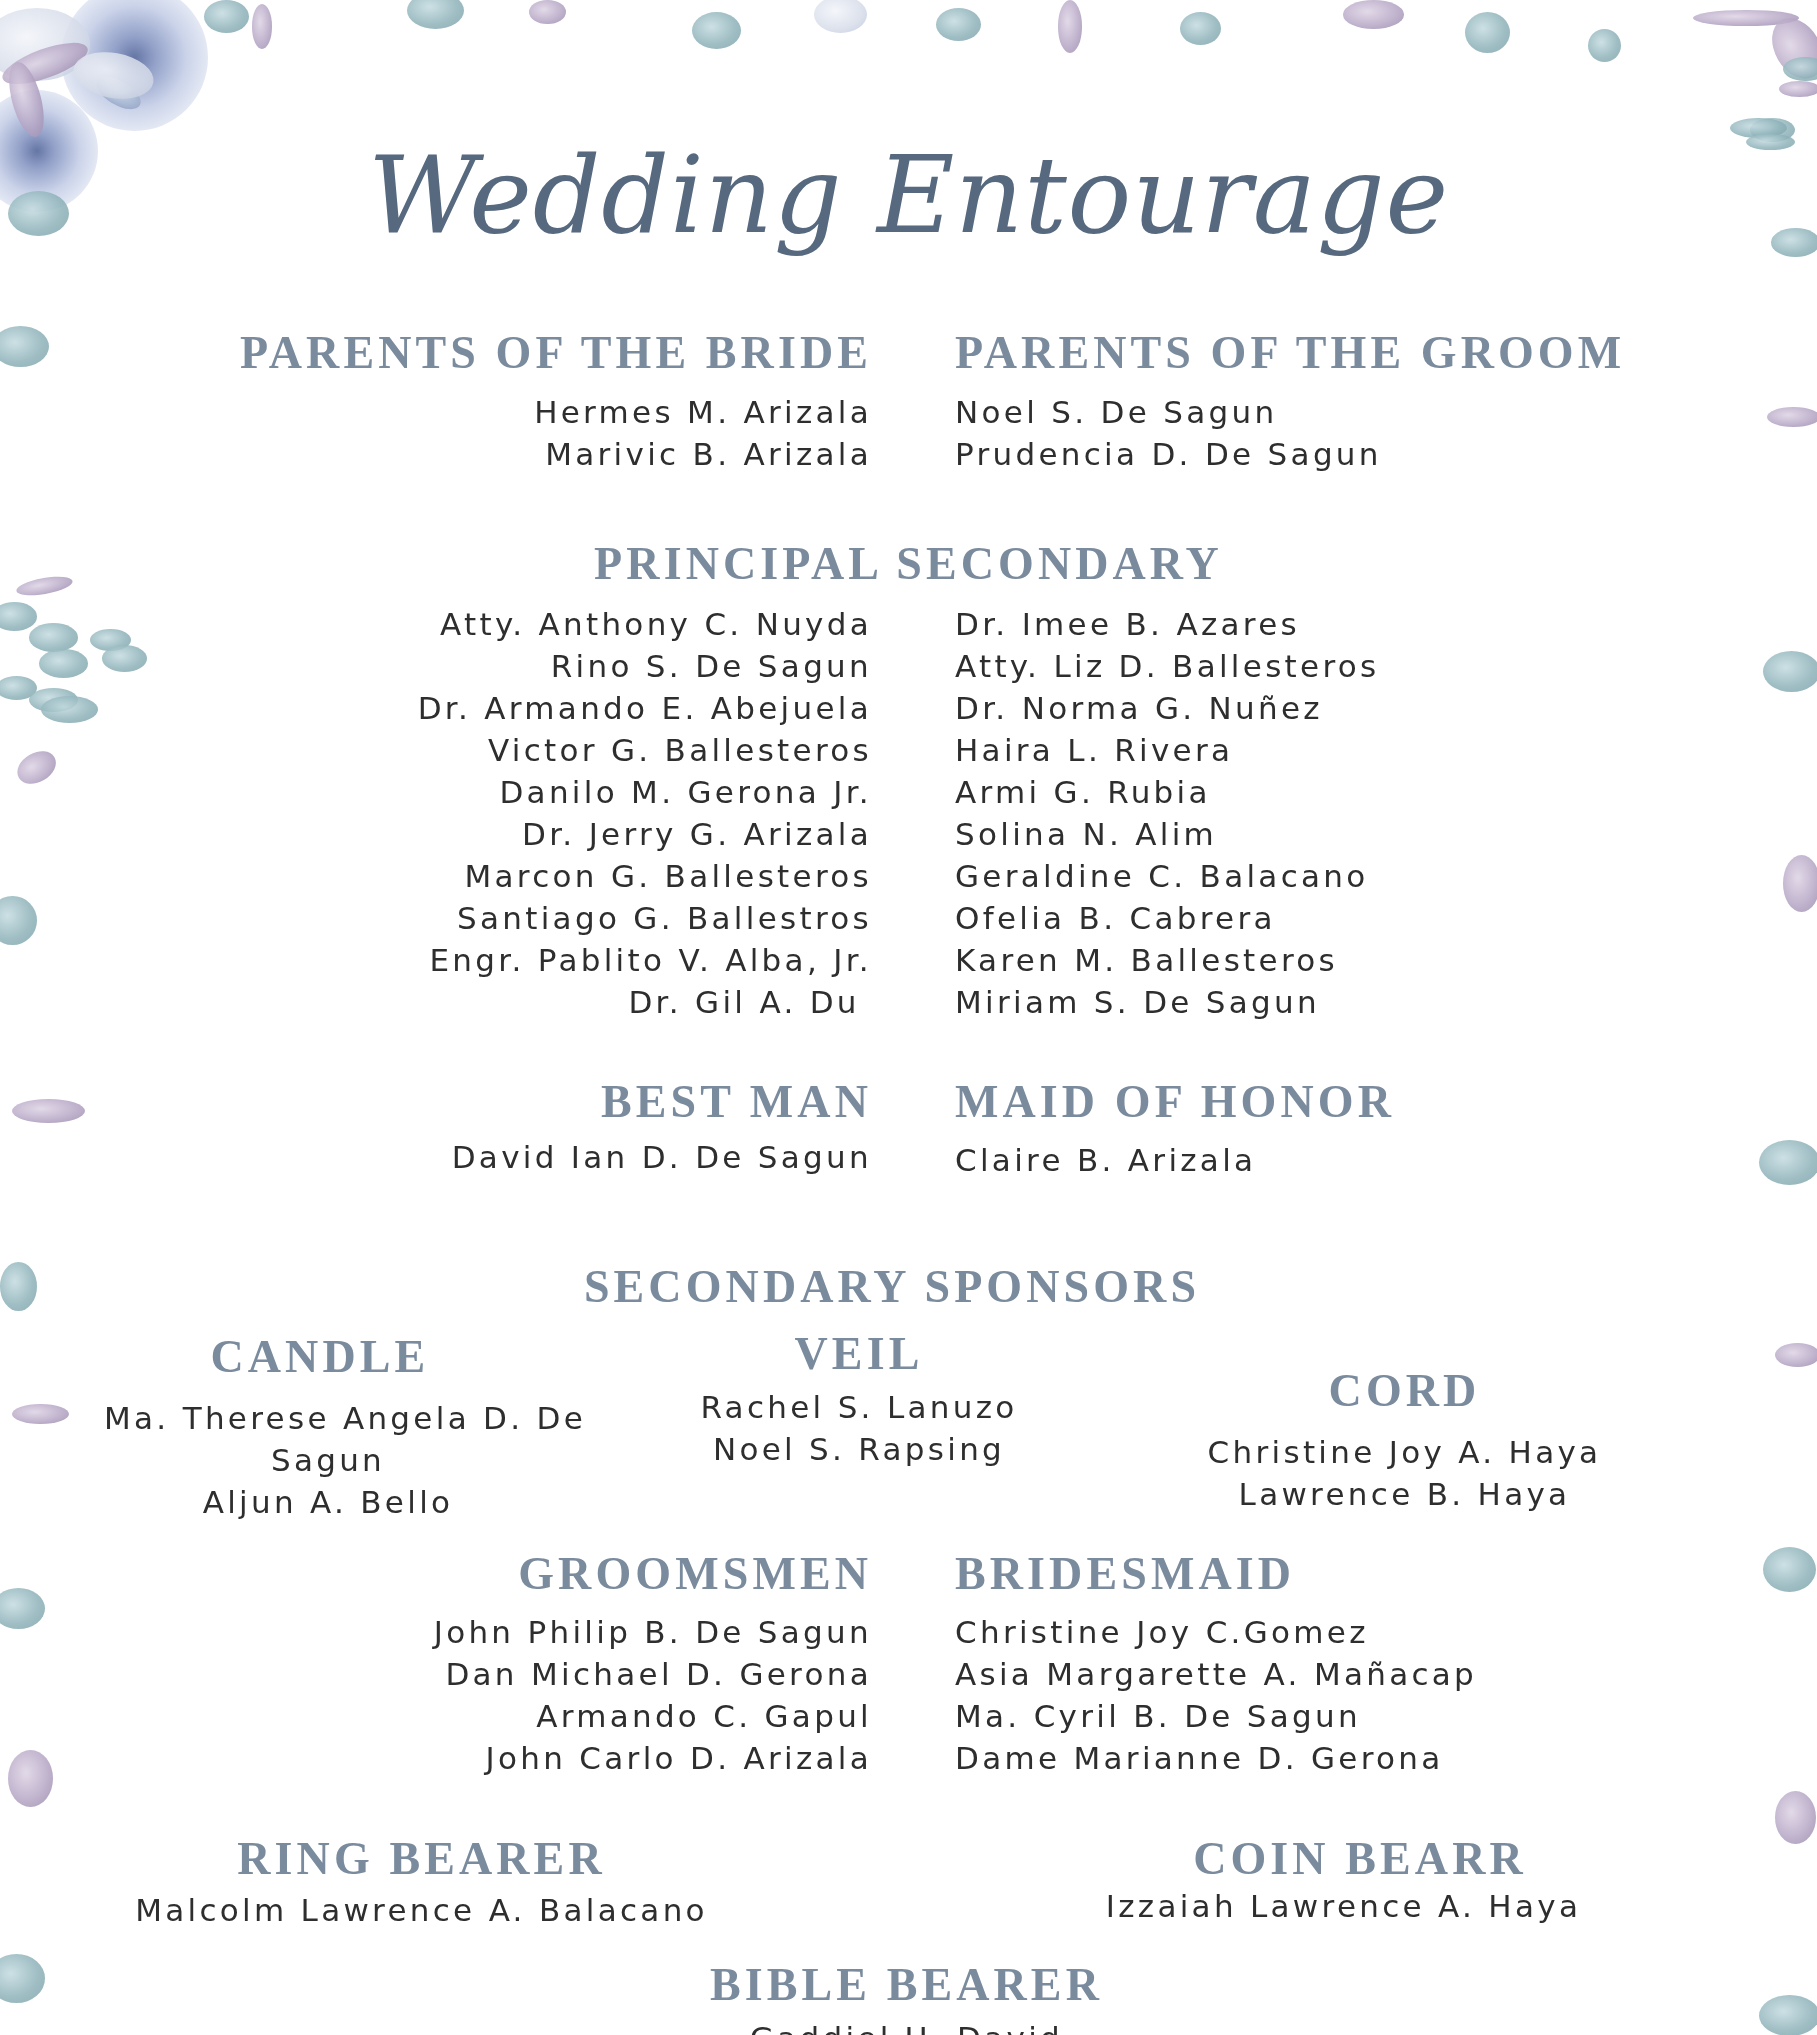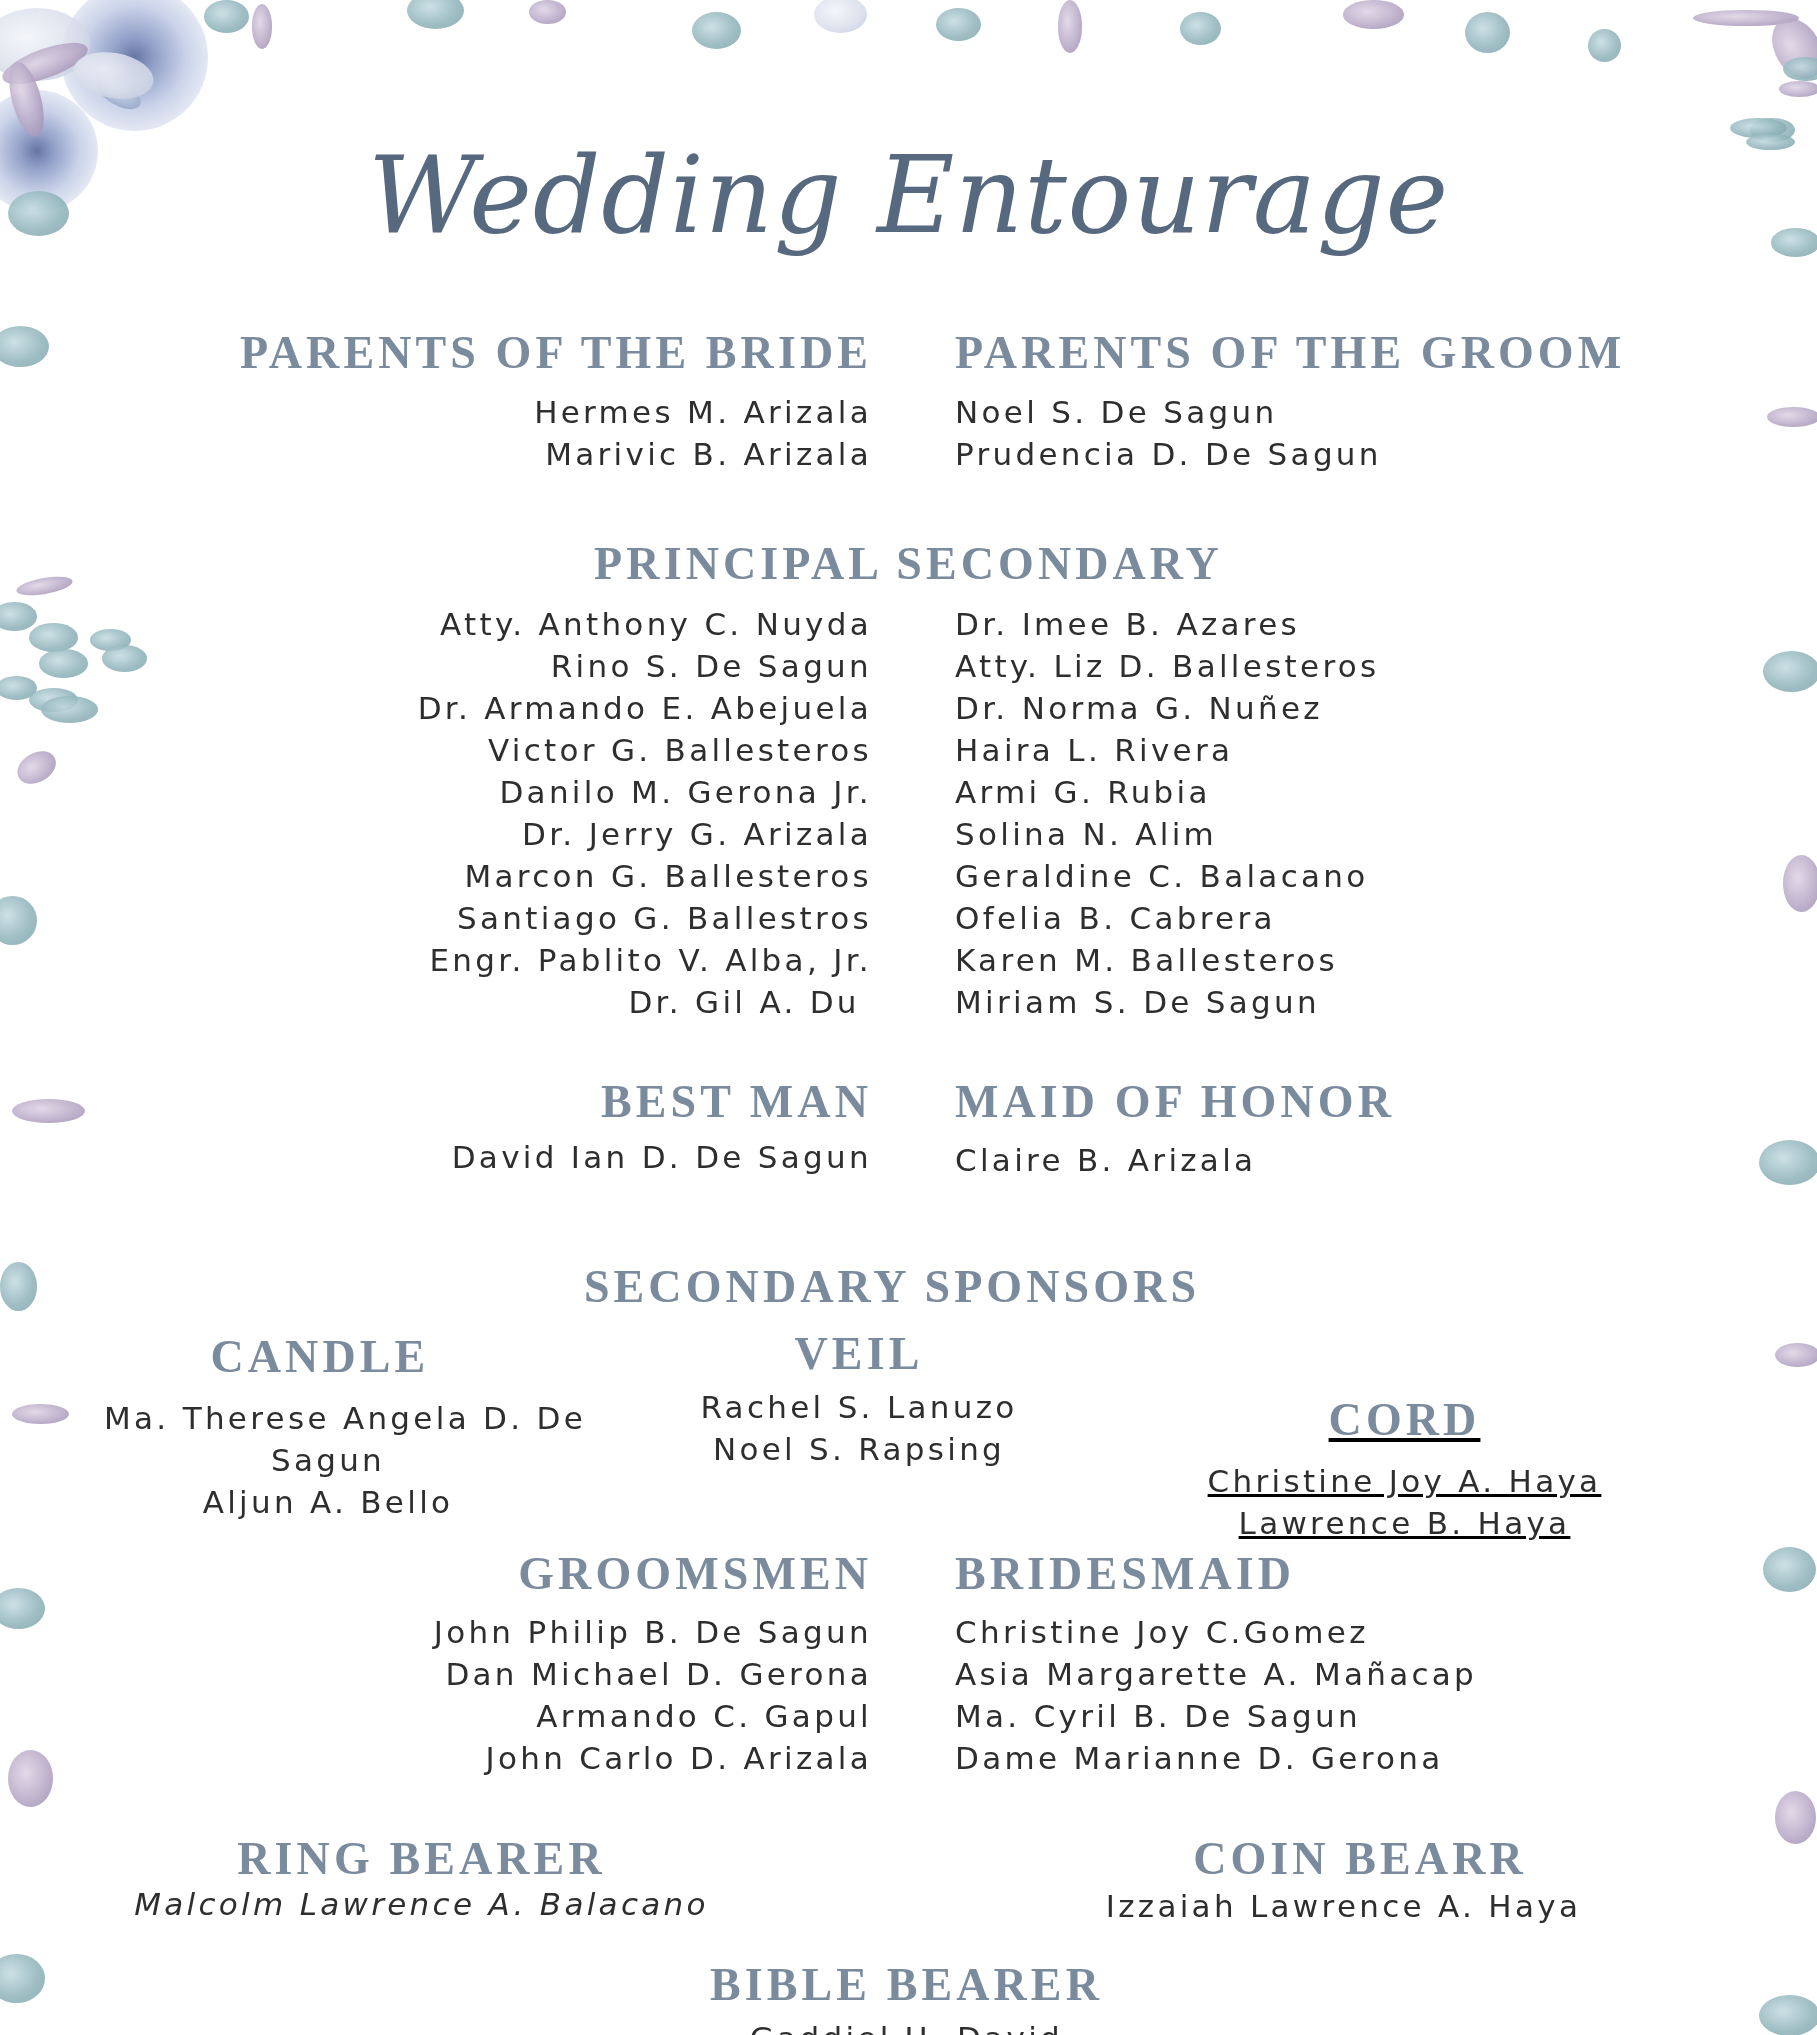--- a/index.html
+++ b/index.html
@@ -217,21 +217,21 @@
     </div>
 
     <div class="abs center" style="left:700px;width:448px;top:1331px;">
       <div class="h" style="margin-left:-130px;">VEIL</div>
       <div style="margin-top:9px;margin-left:-130px;">
         <div class="n">Rachel S. Lanuzo</div>
         <div class="n">Noel S. Rapsing</div>
       </div>
     </div>
 
-    <div class="abs center" style="left:1221px;width:448px;top:1397px;text-decoration:underline;">
+    <div class="abs center" style="left:1221px;width:448px;top:1368px;">
       <div class="h" style="margin-left:-81px;">CORD</div>
       <div style="margin-top:17px;margin-left:-81px;">
         <div class="n">Christine Joy A. Haya</div>
         <div class="n">Lawrence B. Haya</div>
       </div>
     </div>
   </section>
 
   <section>
     <div class="h col-r right abs" style="top:1551px;">GROOMSMEN</div>
@@ -246,21 +246,21 @@
       <div class="n">Christine Joy C.Gomez</div>
       <div class="n">Asia Margarette A. Mañacap</div>
       <div class="n">Ma. Cyril B. De Sagun</div>
       <div class="n">Dame Marianne D. Gerona</div>
     </div>
   </section>
 
   <section>
     <div class="abs center" style="left:155px;width:651px;top:1836px;">
       <div class="h" style="margin-left:-118px;">RING BEARER</div>
-      <div class="n" style="margin-top:1px;margin-left:-118px;font-style:italic;">Malcolm Lawrence A. Balacano</div>
+      <div class="n" style="margin-top:7px;margin-left:-118px;">Malcolm Lawrence A. Balacano</div>
     </div>
     <div class="abs center" style="left:1018px;width:651px;top:1836px;">
       <div class="h" style="margin-left:33px;">COIN BEARR</div>
       <div class="n" style="margin-top:3.3px;">Izzaiah Lawrence A. Haya</div>
     </div>
   </section>
 
   <section>
     <div class="h abs center" style="left:0;right:0;top:1962px;margin-left:-4.1px;">BIBLE BEARER</div>
     <div class="n abs center" style="left:0;right:0;top:2017px;margin-left:-4.1px;">Gaddiel U. David</div>

